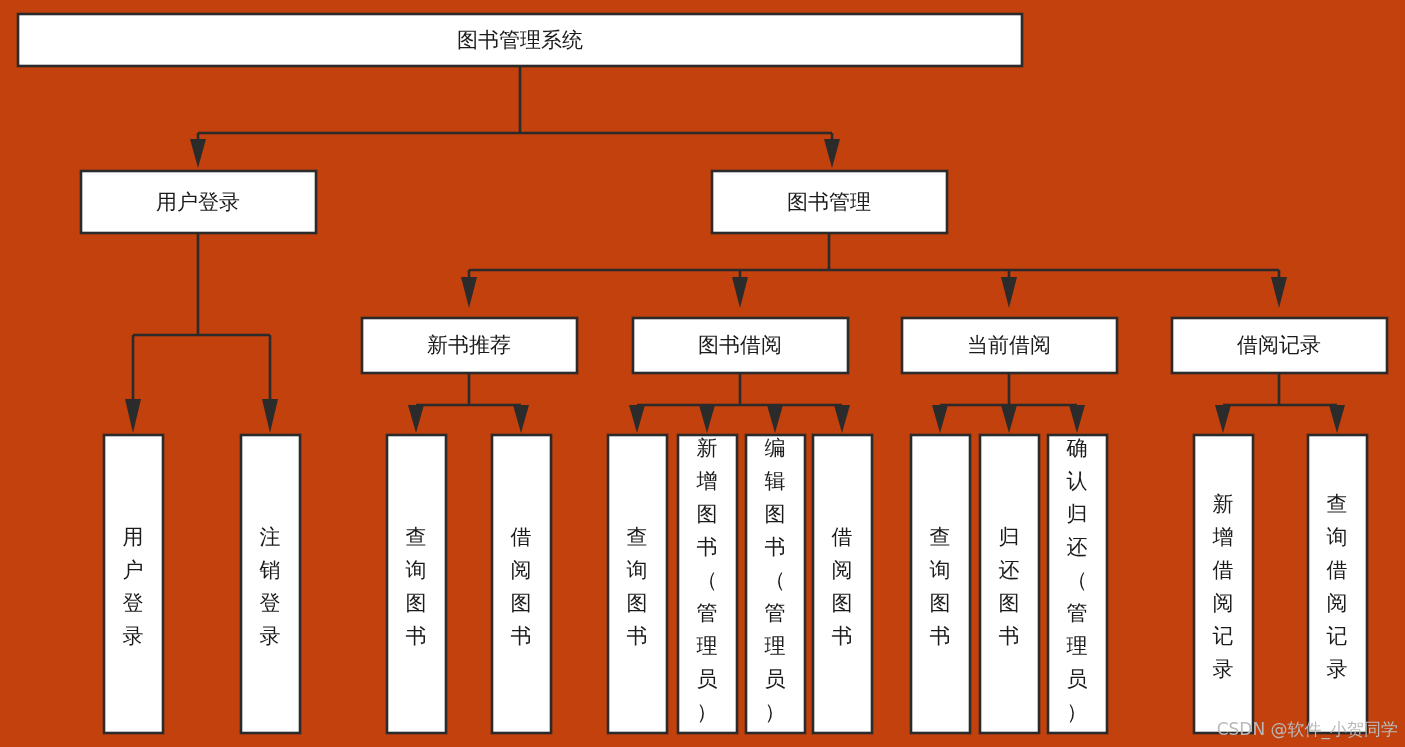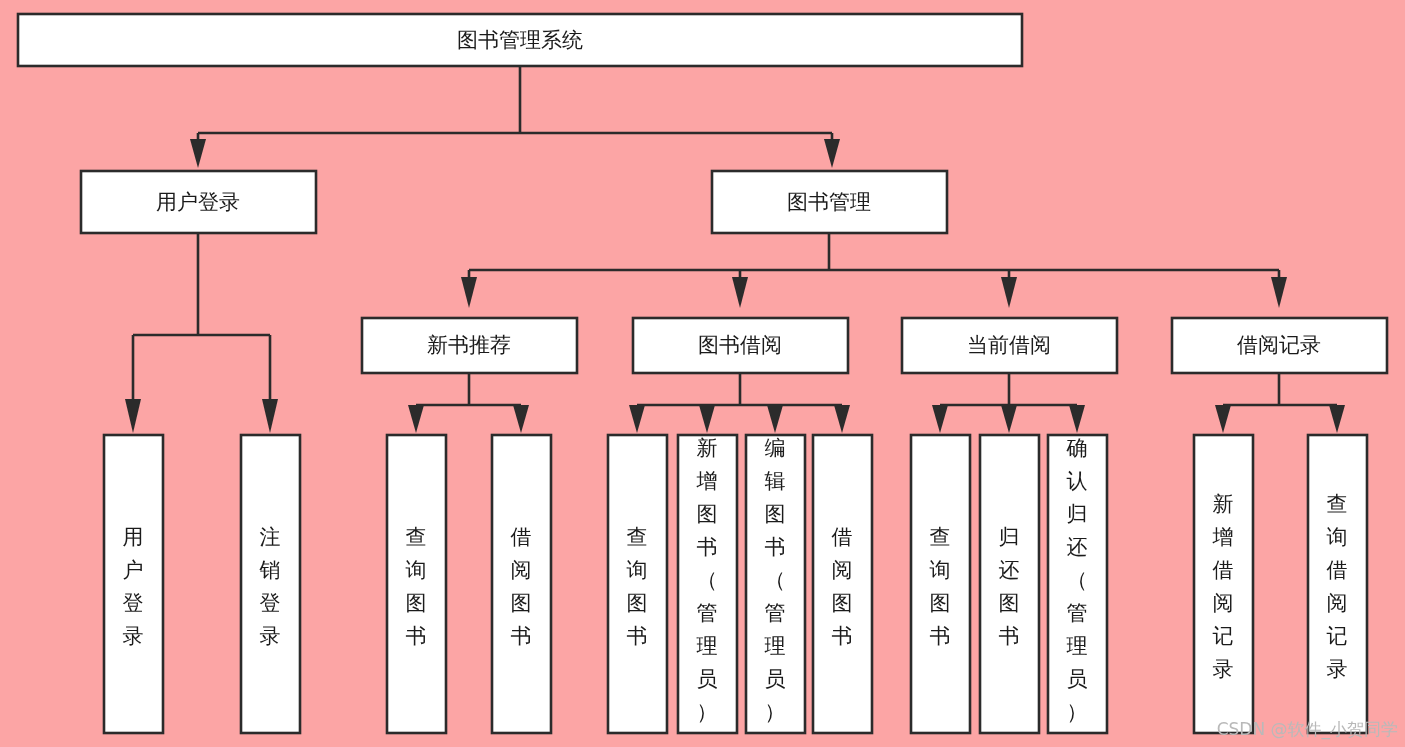--- a/index.html
+++ b/index.html
@@ -11,21 +11,21 @@
   body {
     width: 1405px;
     height: 747px;
     overflow: hidden;
     font-family: "DejaVu Sans", "Liberation Sans", sans-serif;
   }
   #diagram-root {
     position: relative;
     width: 1405px;
     height: 747px;
-    background: #fca5a5;
+    background: #c2410c;
   }
   svg#tree-svg {
     position: absolute;
     left: 0;
     top: 0;
     width: 1405px;
     height: 747px;
     display: block;
   }
   .node-box {

